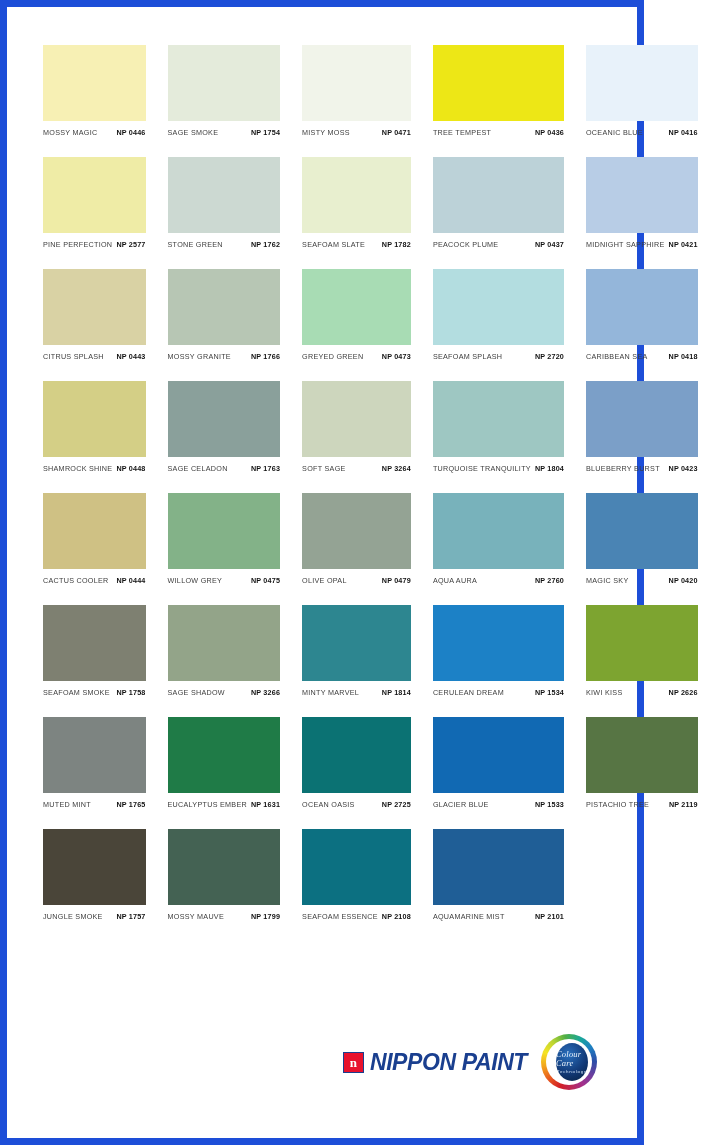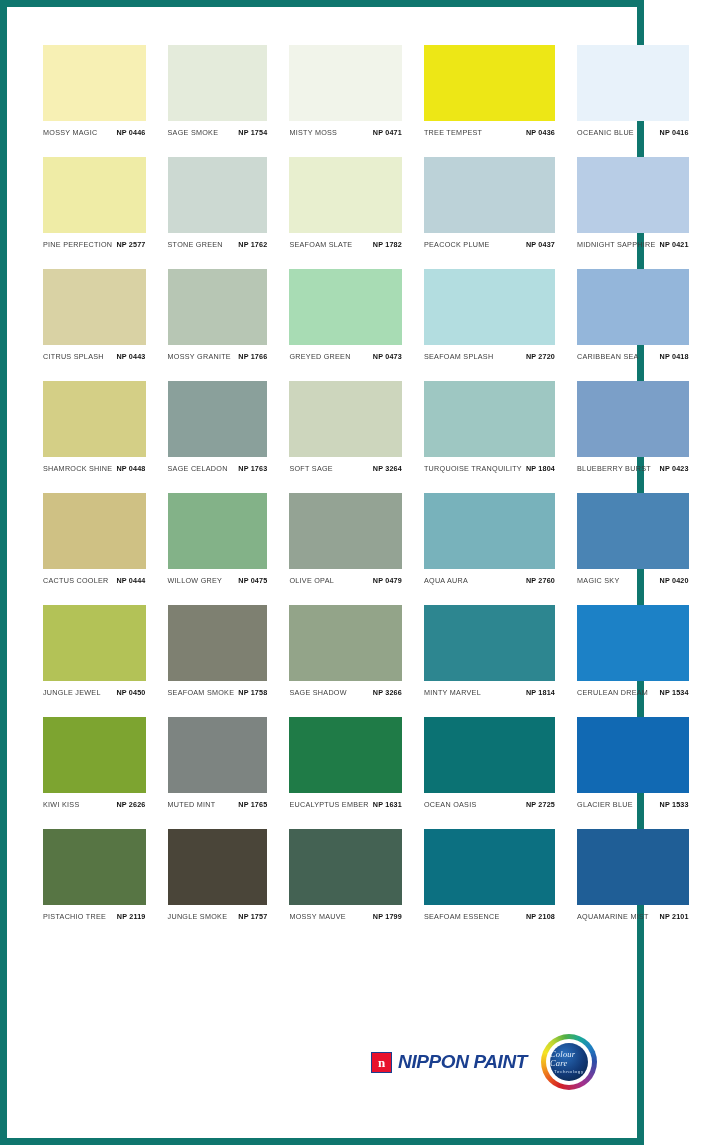--- a/index.html
+++ b/index.html
@@ -11,21 +11,21 @@
     width: 710px;
     height: 1145px;
     font-family: "Liberation Sans", sans-serif;
     overflow: hidden;
   }
   #page {
     position: relative;
     width: 644px;
     height: 1145px;
     box-sizing: border-box;
-    border: 7px solid #0f766e;
+    border: 7px solid #1d4ed8;
     background: #ffffff;
   }
   #sheet {
     position: absolute;
     left: 0; top: 0; right: 0; bottom: 0;
     background: #ffffff;
     padding: 38px 36px 0 36px;
     box-sizing: border-box;
   }
   .grid {
@@ -91,21 +91,21 @@
     box-sizing: border-box;
   }
   .np-mark span {
     color: #ffffff;
     font-size: 13px;
     font-weight: 700;
     font-family: "Liberation Serif", serif;
     line-height: 1;
   }
   .np-wordmark {
-    font-size: 19px;
+    font-size: 23px;
     font-weight: 700;
     font-style: italic;
     letter-spacing: -0.4px;
     color: #1a3f8f;
     font-family: "Liberation Sans", sans-serif;
   }
   .cc-badge {
     position: relative;
     width: 56px;
     height: 56px;
@@ -139,20 +139,21 @@
   .cc-core {
     position: absolute;
     inset: 9px;
     border-radius: 50%;
     background: radial-gradient(circle at 38% 30%, #2a6fbd 0%, #123a78 55%, #07203f 100%);
     display: flex;
     flex-direction: column;
     align-items: center;
     justify-content: center;
     overflow: hidden;
+    margin-left: 6px;
   }
   .cc-line1 {
     font-family: "Liberation Serif", serif;
     font-style: italic;
     font-size: 8.5px;
     color: #e9f2fb;
     line-height: 1;
     letter-spacing: 0.2px;
   }
   .cc-line2 {
@@ -339,27 +340,20 @@
           </div>
         </div>
         <div class="swatch-cell">
           <div class="swatch-chip" style="background: rgb(74, 132, 180);"></div>
           <div class="swatch-meta">
             <div class="swatch-name">MAGIC SKY</div>
             <div class="swatch-code">NP 0420</div>
           </div>
         </div>
         <div class="swatch-cell">
-          <div class="swatch-chip" style="background: rgb(179, 194, 87);"></div>
-          <div class="swatch-meta">
-            <div class="swatch-name">JUNGLE JEWEL</div>
-            <div class="swatch-code">NP 0450</div>
-          </div>
-        </div>
-        <div class="swatch-cell">
           <div class="swatch-chip" style="background: rgb(126, 128, 113);"></div>
           <div class="swatch-meta">
             <div class="swatch-name">SEAFOAM SMOKE</div>
             <div class="swatch-code">NP 1758</div>
           </div>
         </div>
         <div class="swatch-cell">
           <div class="swatch-chip" style="background: rgb(147, 164, 137);"></div>
           <div class="swatch-meta">
             <div class="swatch-name">SAGE SHADOW</div>

